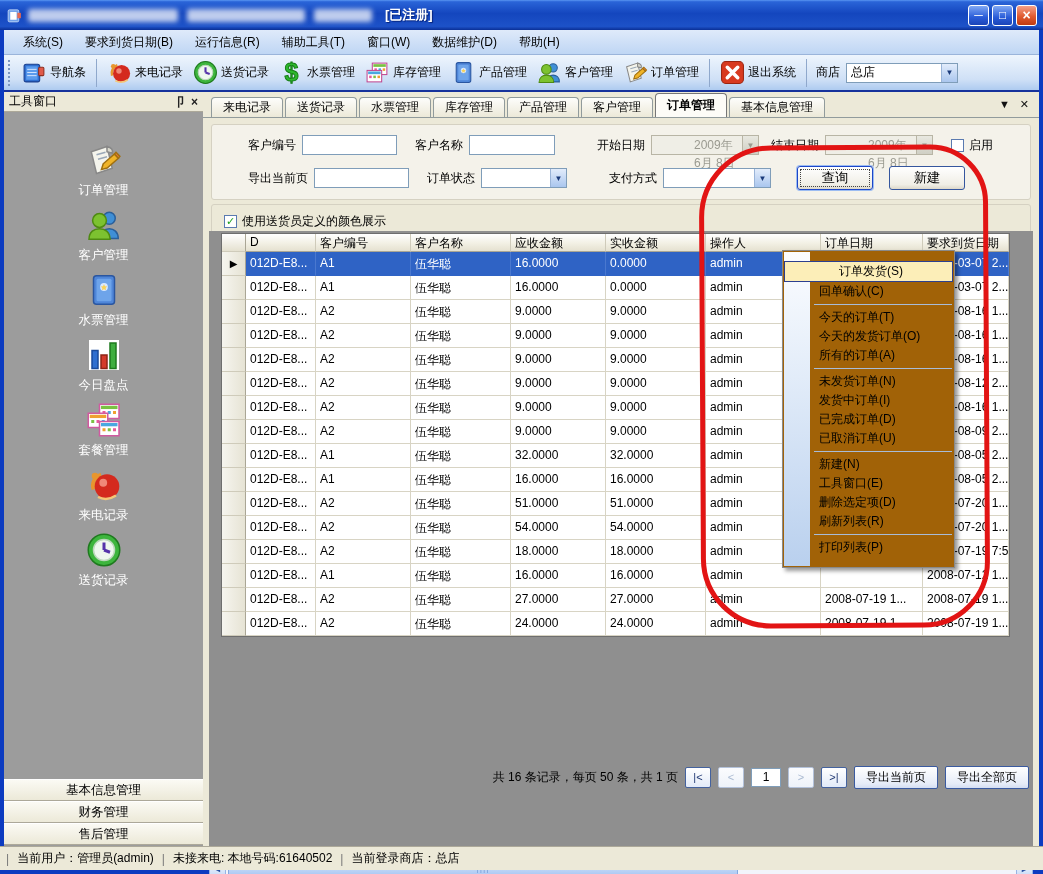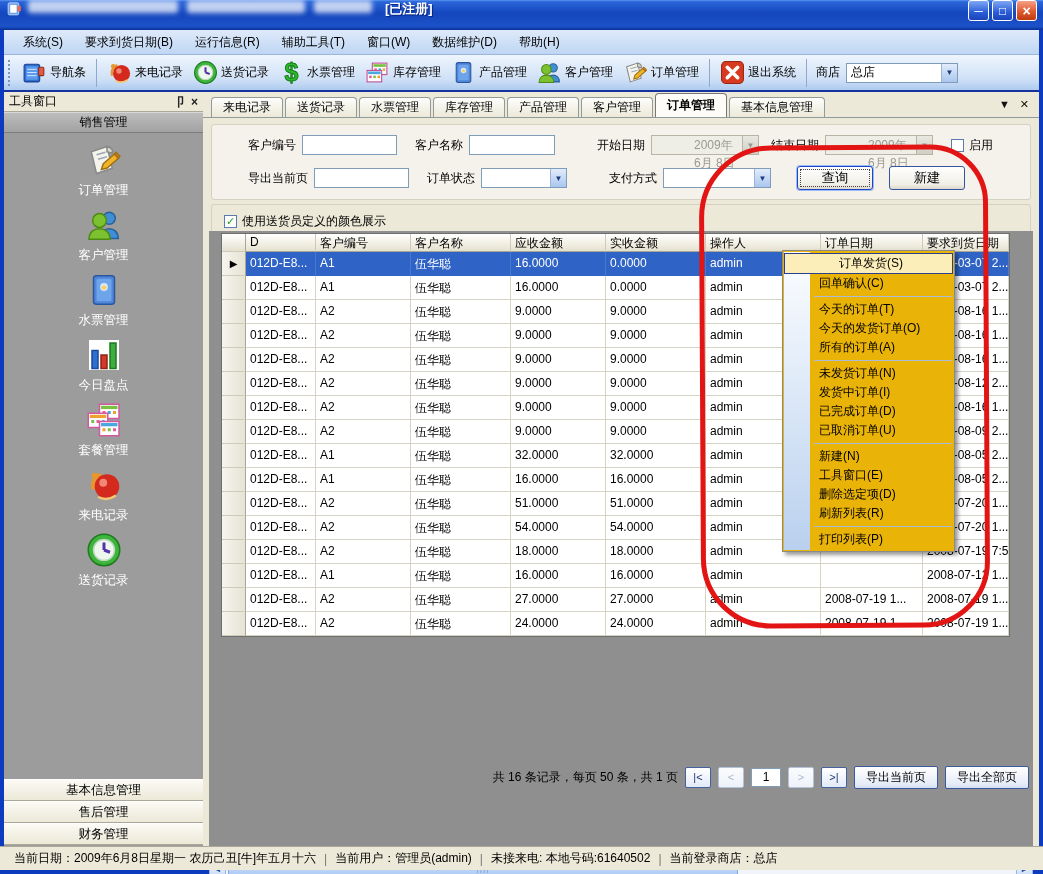--- a/index.html
+++ b/index.html
@@ -2,21 +2,21 @@
 <html><head>
 <meta charset="utf-8">
 <style>
   * { margin:0; padding:0; box-sizing:border-box; }
   html,body { width:1043px; height:874px; font-family:"Liberation Sans","DejaVu Sans",sans-serif; font-size:12px; }
   .window { position:relative; width:1043px; height:874px; background:#0c3bc0; overflow:hidden; }
 
   
   .titlebar { position:absolute; left:0; top:0; width:1043px; height:30px;
     background:linear-gradient(180deg,#5a96f2 0%,#2a64d8 6%,#1446be 45%,#1d52c8 88%,#0a2f96 100%);
-    display:flex; padding:0 6px; }
+    display:flex; align-items:center; padding:0 6px; }
   .app-icon { width:17px; height:17px; margin-right:5px; flex:0 0 auto; }
   .blur-chip { display:inline-block; height:13px; border-radius:3px; background:rgba(255,255,255,.72); filter:blur(2.5px); margin-right:9px; }
   .title-registered { color:#fff; font-weight:bold; font-size:13px; text-shadow:1px 1px 1px #04227a; margin-left:4px; }
   .title-controls { margin-left:auto; display:flex; gap:3px; }
   .tbtn { width:21px; height:21px; border:1px solid #fff; border-radius:3px; color:#fff; font-size:12px;
     display:flex; align-items:center; justify-content:center;
     background:linear-gradient(180deg,#7fa8f4,#2a5cd8 60%,#1a44b8); }
   .tbtn.close { background:linear-gradient(180deg,#f4a088,#e05a30 55%,#c03a10); font-weight:bold; font-size:14px; }
 
   
@@ -122,22 +122,22 @@
   .export-btn { height:23px; padding:0 11px; border:1px solid #3a5aa0; border-radius:2px; color:#000;
     background:linear-gradient(180deg,#ffffff,#e6ecf8 80%,#d4def2); display:flex; align-items:center; }
 
   
   .statusbar { position:absolute; left:0; top:846px; width:1043px; height:24px; background:#ece9d8;
     border-top:1px solid #aca899; display:flex; align-items:center; padding-left:6px; color:#000; }
   .sb-seg { padding:0 8px; white-space:nowrap; }
   .sb-div { color:#777; }
 
   
-  .ctx-menu { position:absolute; left:782px; top:250px; width:173px; background:#eab308;
-    border:1px solid #8a8a8a; box-shadow:3px 3px 4px rgba(0,0,0,.4); padding:2px 0; z-index:40; }
+  .ctx-menu { position:absolute; left:782px; top:250px; width:173px; background:#a16207;
+    border:1px solid #8a8a8a; box-shadow:3px 3px 4px rgba(0,0,0,.4); padding:10px 0; z-index:40; }
   .ctx-gutter { position:absolute; left:1px; top:1px; bottom:1px; width:26px;
     background:linear-gradient(180deg,#fcfdff 0%,#e2ecf9 40%,#b9d0ee 100%); }
   .ctx-item { position:relative; height:19px; line-height:19px; padding-left:36px; color:#000; white-space:nowrap; }
   .ctx-item.highlighted { background:#fceeb8; border:1px solid #2c3f8f; height:21px; line-height:19px;
     margin:0 1px; padding-left:35px; text-align:center; padding-right:30px; }
   .ctx-sep { height:1px; background:#a8bcd8; margin:3px 2px 3px 31px; position:relative; }
 
   
   .red-annotation { position:absolute; left:700px; top:145px; width:289px; height:483px;
     border:5px solid #e21414; border-radius:72px 58px 66px 70px; transform:rotate(-.3deg);
@@ -297,21 +297,20 @@
   </div>
 
   <div class="sidebar">
     <div class="sidebar-header">
       <span>工具窗口</span>
       <span class="sp">
         <span class="pin-icon">卩</span>
         <span class="close-small">×</span>
       </span>
     </div>
-    <div class="sidebar-band">销售管理</div>
     <div class="side-items" id="side-items">
         <div class="side-item">
           <span><svg viewBox="0 0 24 24">
               <path d="M3.5 6.5 l10.5-3.5 3.5 14.5 -10.5 3.5 z" fill="#f4f4ec" stroke="#888"></path>
               <path d="M14 3 q4.5 1 3.5 4.5 l-3.5-1 z" fill="#d8d8cc" stroke="#888"></path>
               <line x1="7" y1="8.5" x2="13" y2="6.8" stroke="#9aa8b8"></line>
               <line x1="8" y1="11.5" x2="14" y2="9.8" stroke="#9aa8b8"></line>
               <path d="M11.5 14.5 l7.5-6.5 2.6 2.8 -7.5 6.5 -3.8 1z" fill="#f0b428" stroke="#a07010"></path>
               <path d="M19 8 l2.6 2.8 1-1.2 -2.6-2.7z" fill="#f07838" stroke="#a07010"></path>
             </svg></span>
@@ -379,22 +378,22 @@
               <circle cx="12" cy="12" r="10.5" fill="#3db53d" stroke="#1e7a1e"></circle>
               <circle cx="12" cy="12" r="7" fill="#eef7ee" stroke="#bcd8bc"></circle>
               <line x1="12" y1="12" x2="12" y2="7" stroke="#5533aa" stroke-width="2"></line>
               <line x1="12" y1="12" x2="16" y2="13.5" stroke="#5533aa" stroke-width="2"></line>
             </svg></span>
           <span class="side-label">送货记录</span>
         </div>
       </div>
     <div class="side-bottom" id="side-bottom">
         <div class="side-bar-btn">基本信息管理</div>
+        <div class="side-bar-btn">财务管理</div>
         <div class="side-bar-btn">售后管理</div>
-        <div class="side-bar-btn">财务管理</div>
       </div>
   </div>
 
   <div class="main">
     <div class="tabstrip" id="tabstrip">
         <div class="tab">来电记录</div>
         <div class="tab">送货记录</div>
         <div class="tab">水票管理</div>
         <div class="tab">库存管理</div>
         <div class="tab">产品管理</div>
@@ -656,21 +655,20 @@
       <div class="pg-btn disabled">&lt;</div>
       <div class="pg-input">1</div>
       <div class="pg-btn disabled">&gt;</div>
       <div class="pg-btn">&gt;|</div>
       <div class="export-btn">导出当前页</div>
       <div class="export-btn">导出全部页</div>
     </div>
   </div>
 
   <div class="statusbar" id="statusbar">
-      <span class="sb-seg">当前日期：2009年6月8日星期一 农历己丑[牛]年五月十六</span>
       <span class="sb-div">|</span>
       <span class="sb-seg">当前用户：管理员(admin)</span>
       <span class="sb-div">|</span>
       <span class="sb-seg">未接来电: 本地号码:61640502</span>
       <span class="sb-div">|</span>
       <span class="sb-seg">当前登录商店：总店</span>
     </div>
 
   <div class="ctx-menu">
     <div class="ctx-gutter"></div>

